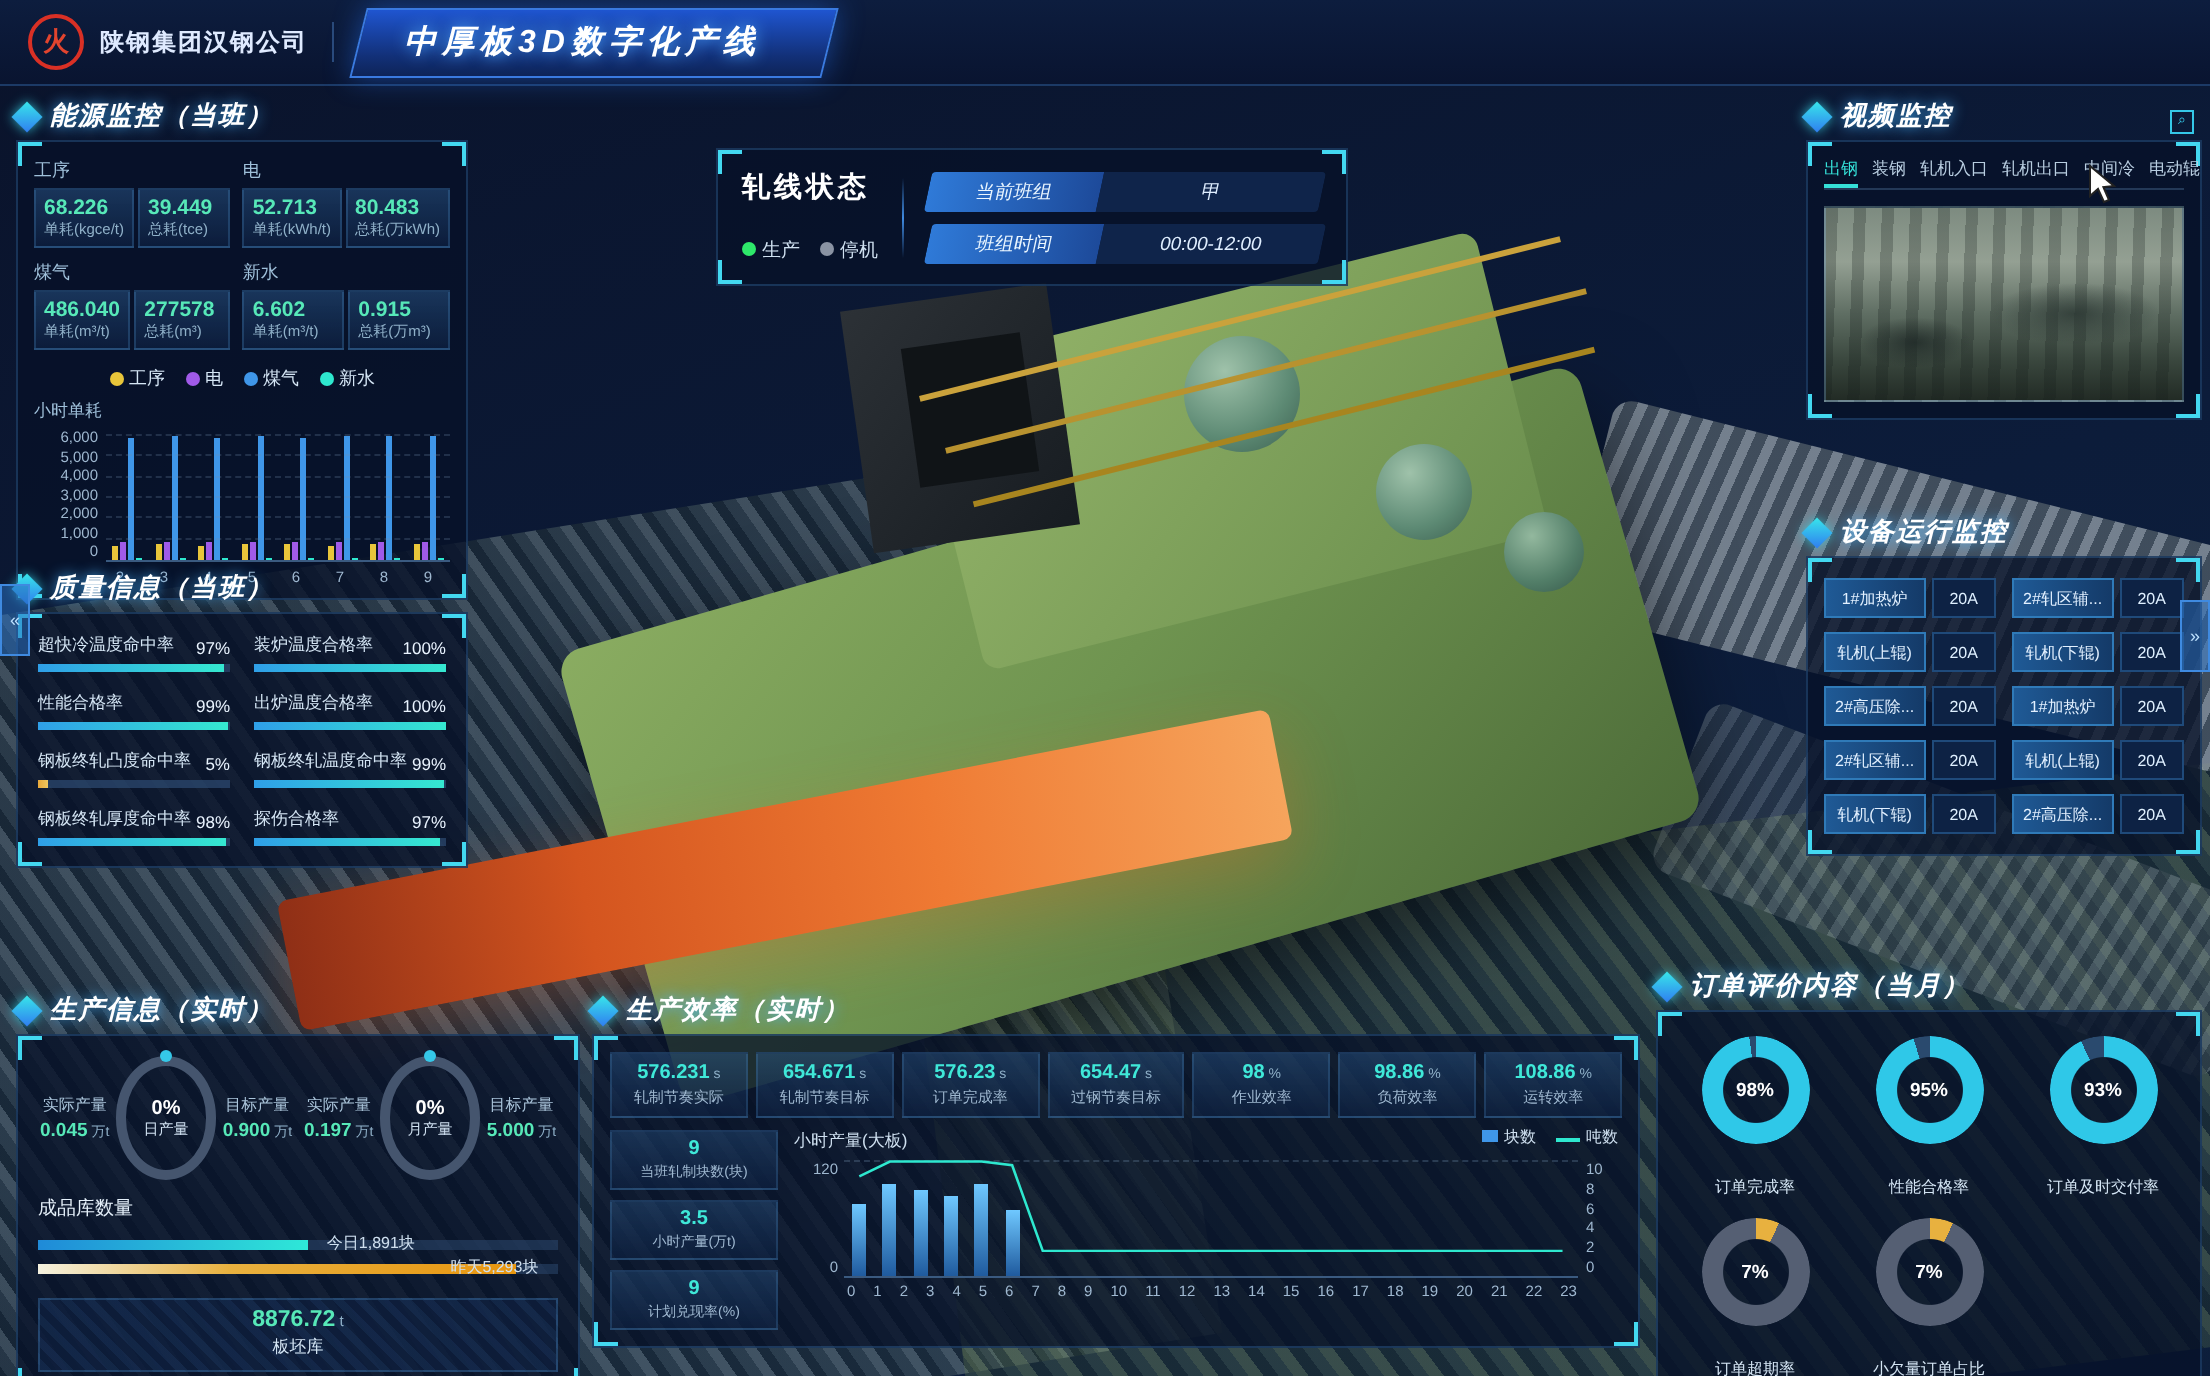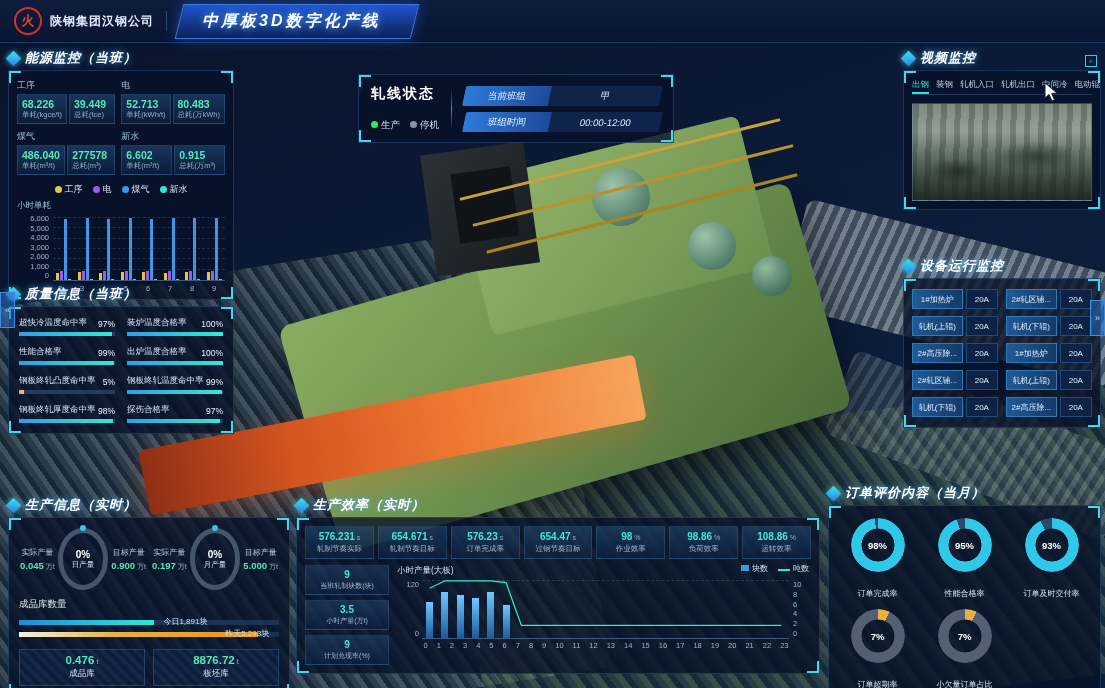--- a/index.html
+++ b/index.html
@@ -611,24 +611,20 @@
             <i style="width: 52%;"></i>
             <b style="left: calc(54% + 4px);">今日1,891块</b>
           </div>
           <div class="stk or">
             <i style="width: 92%;"></i>
             <b style="left: calc(62% + 4px); margin-left: 41px;">昨天5,293块</b>
           </div>
         </div>
       <div class="pcards" id="prod-cards">
           <div class="pcard">
-            <div class="pc-val">0.476<small> t</small></div>
-            <div class="pc-label">成品库</div>
-          </div>
-          <div class="pcard">
             <div class="pc-val">8876.72<small> t</small></div>
             <div class="pc-label">板坯库</div>
           </div>
         </div>
     </div>
   </section>
 
   <section class="panel" style="left:296px;top:497px;width:524px;">
     <div class="phead">
       <div class="dia"></div>

